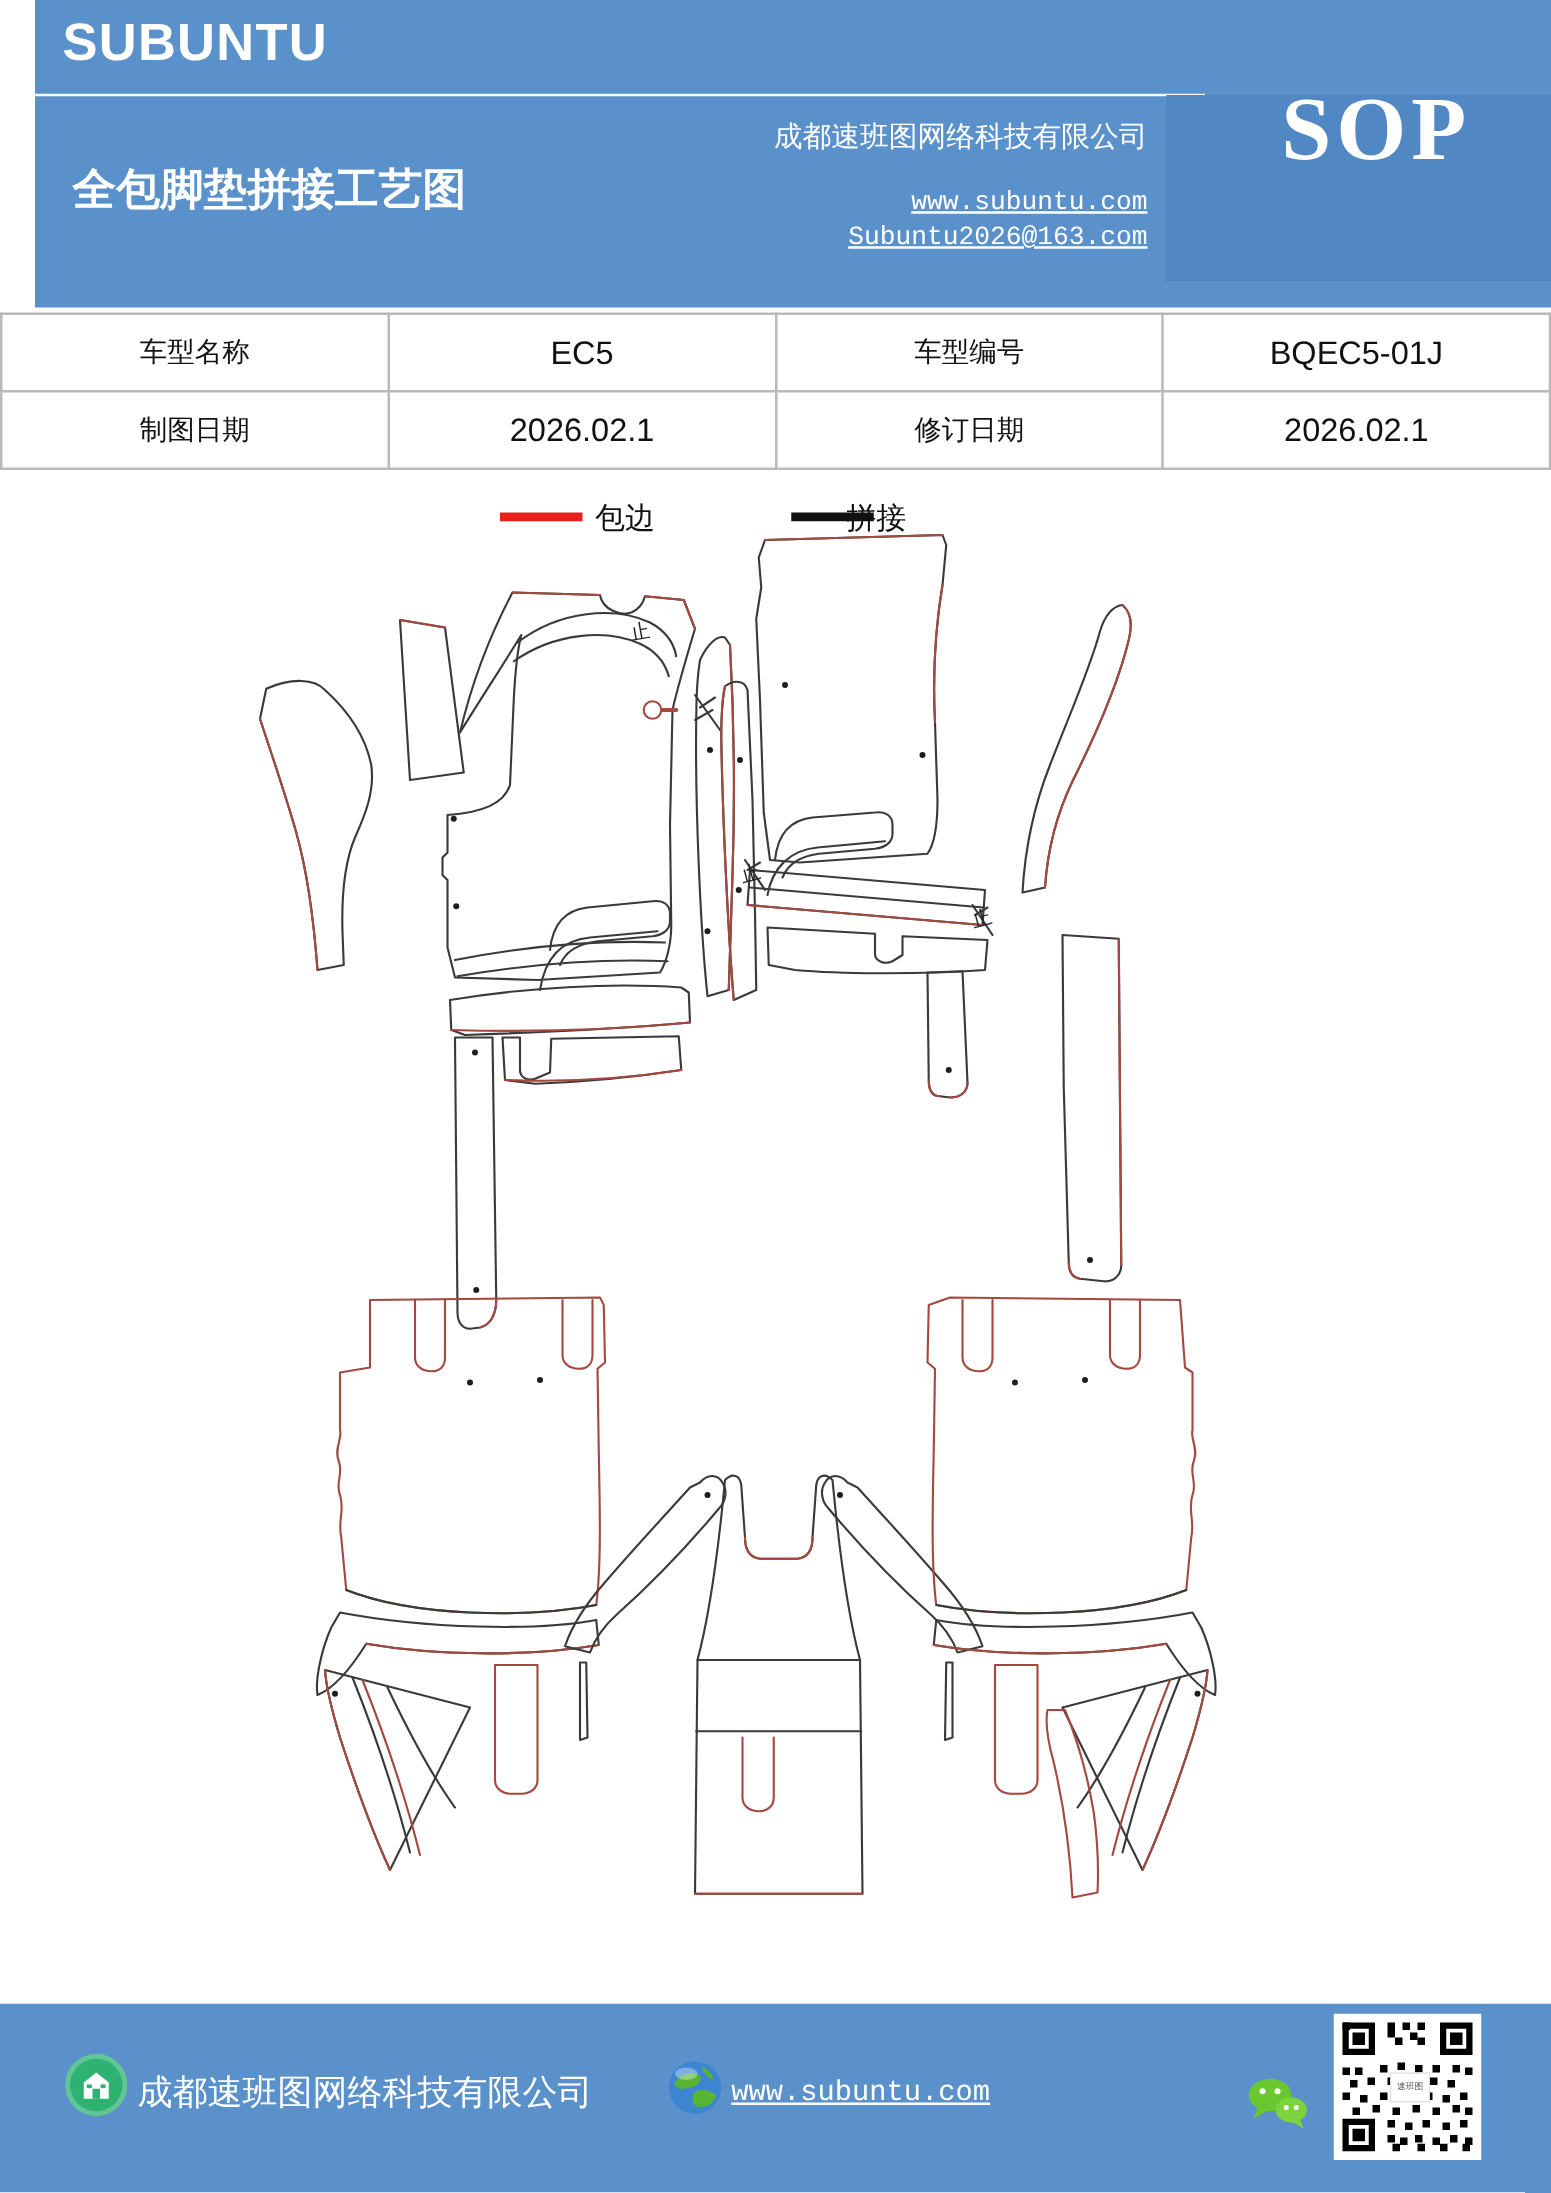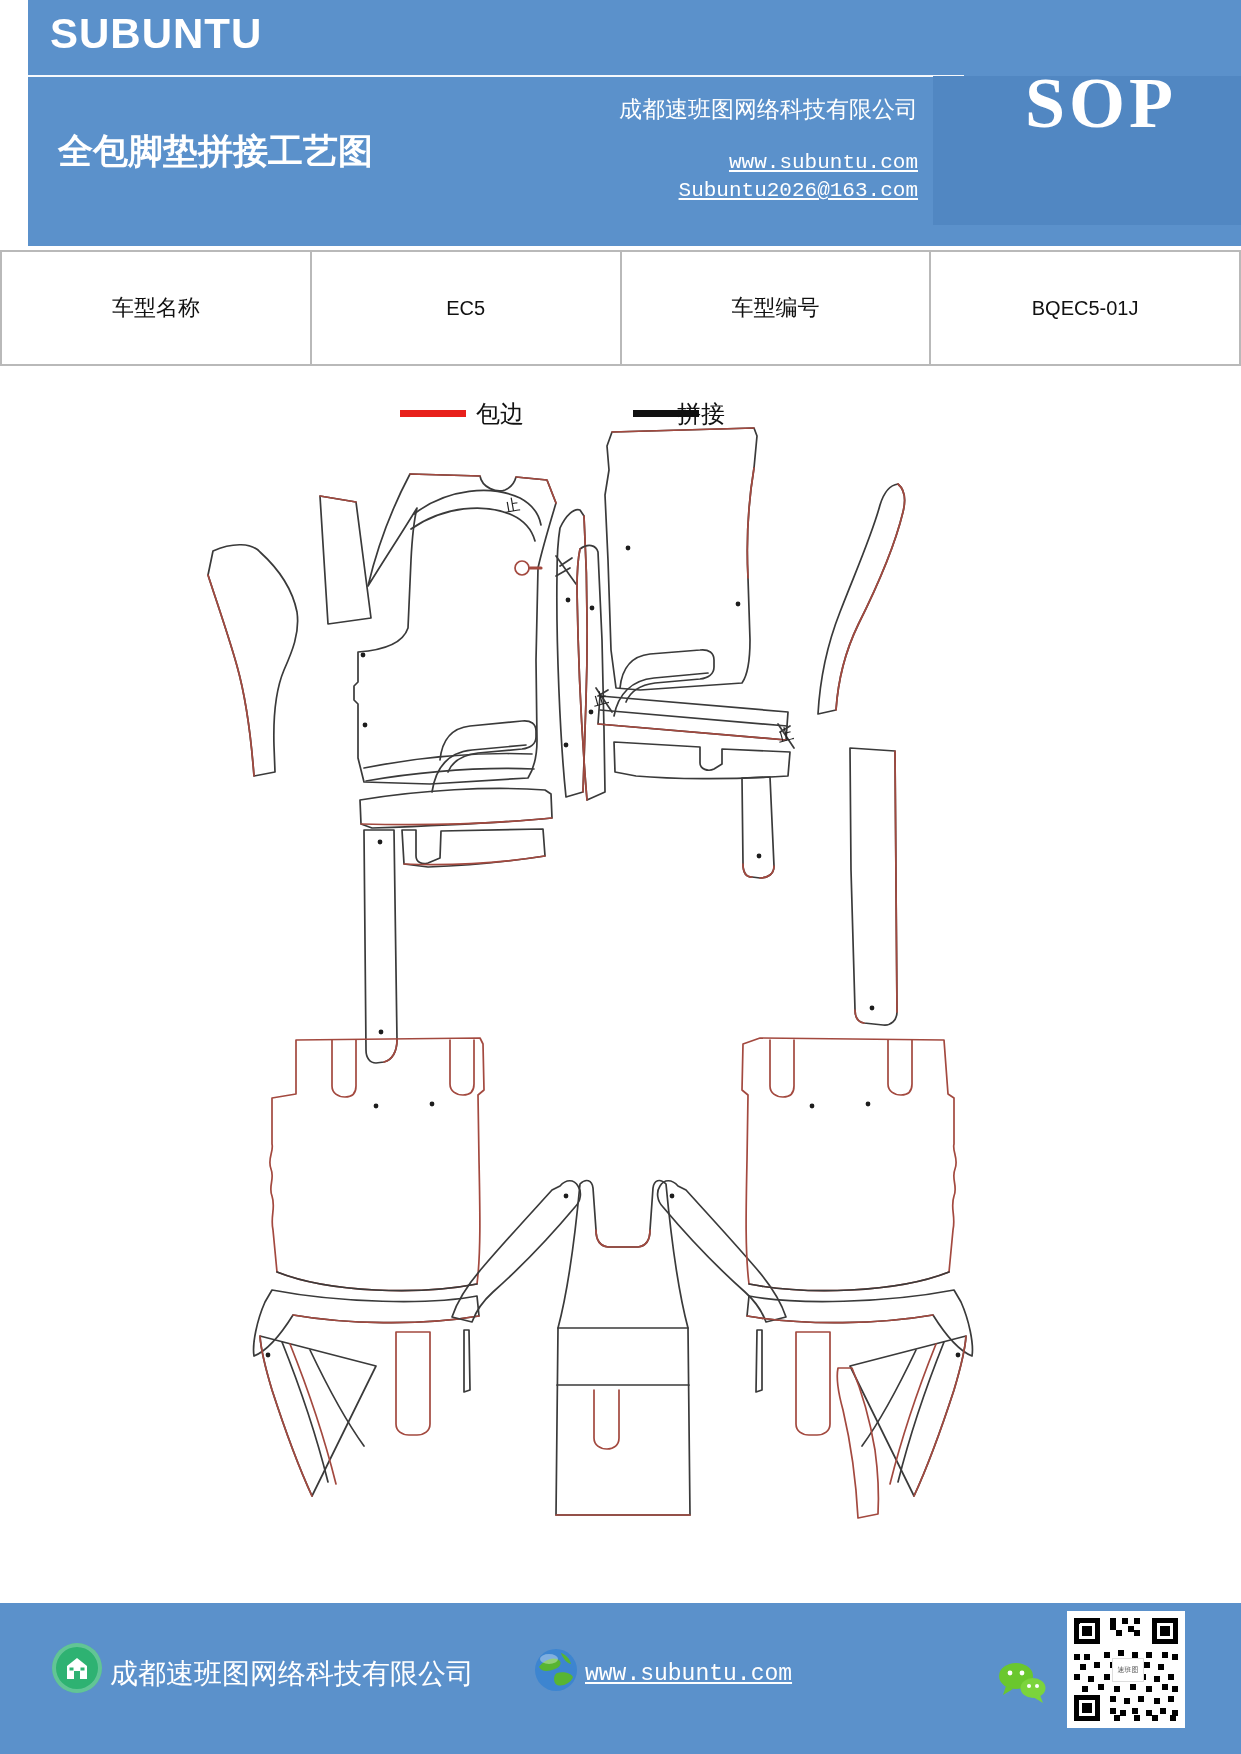--- a/index.html
+++ b/index.html
@@ -26,21 +26,21 @@
             font-family:"Liberation Mono","DejaVu Sans Mono",monospace;text-decoration:underline;}
   .sop-panel{position:absolute;top:76px;left:905px;width:336px;height:149px;background:var(--sop-blue);}
   .sop-text{position:absolute;top:-14px;left:0;width:100%;text-align:center;color:#ffffff;
             font-size:72px;font-weight:bold;letter-spacing:4px;font-family:Liberation Serif, serif;}
 
   
   .info-table{position:absolute;top:250px;left:0;width:1241px;height:116px;border-collapse:collapse;z-index:2;}
   .info-table td{border:2px solid var(--table-border);text-align:center;vertical-align:middle;
                  width:25%;height:58px;color:#111;}
   td.zh{font-size:22px;font-family:"DejaVu Serif","Liberation Serif",serif;}
-  td.val{font-size:20px;font-family:"Liberation Sans",sans-serif;}
+  td.val{font-size:26px;font-family:"Liberation Sans",sans-serif;}
 
   
   .legend{position:absolute;top:398px;left:0;width:1241px;height:34px;z-index:2;}
   .swatch{position:absolute;height:7px;width:66px;top:12px;}
   .sw-edge{left:400px;background:var(--legend-red);}
   .sw-splice{left:633px;background:var(--legend-black);}
   .legend-label{position:absolute;top:0;font-size:24px;color:#111;
                 font-family:"DejaVu Serif","Liberation Serif",serif;}
   .lb-edge{left:476px;} .lb-splice{left:677px;}
 
@@ -94,20 +94,26 @@
   <div class="hdr-mail">Subuntu2026@163.com</div>
 </div>
 
 <table class="info-table">
   <tbody>
       <tr>
     <td class="zh">车型名称</td>
     <td class="val">EC5</td>
     <td class="zh">车型编号</td>
     <td class="val">BQEC5-01J</td>
+  </tr>
+  <tr>
+    <td class="zh">制图日期</td>
+    <td class="val">2026.02.1</td>
+    <td class="zh">修订日期</td>
+    <td class="val">2026.02.1</td>
   </tr>
 </tbody>
   </table>
 
 <div class="legend">
   <div class="swatch sw-edge"></div>
   <div class="legend-label lb-edge">包边</div>
   <div class="swatch sw-splice"></div>
   <div class="legend-label lb-splice">拼接</div>
 </div>

